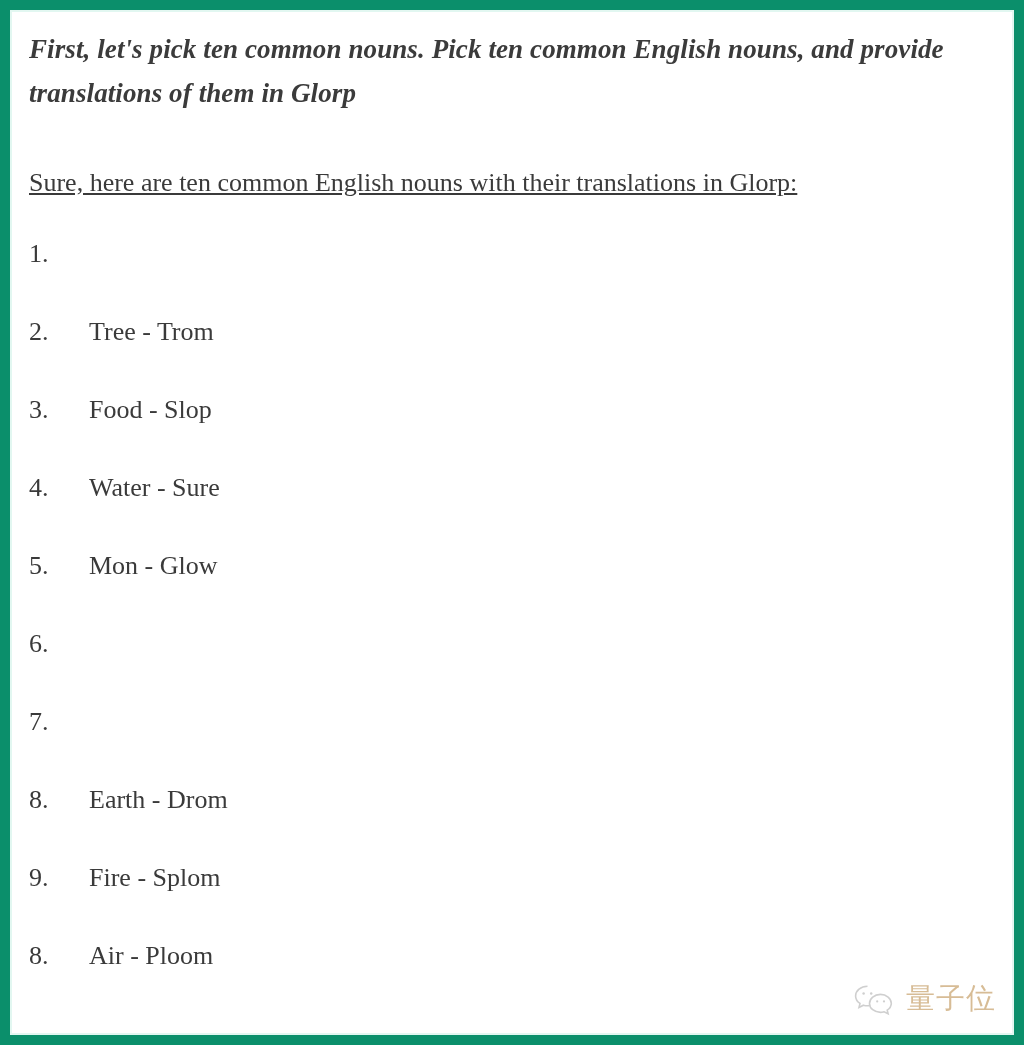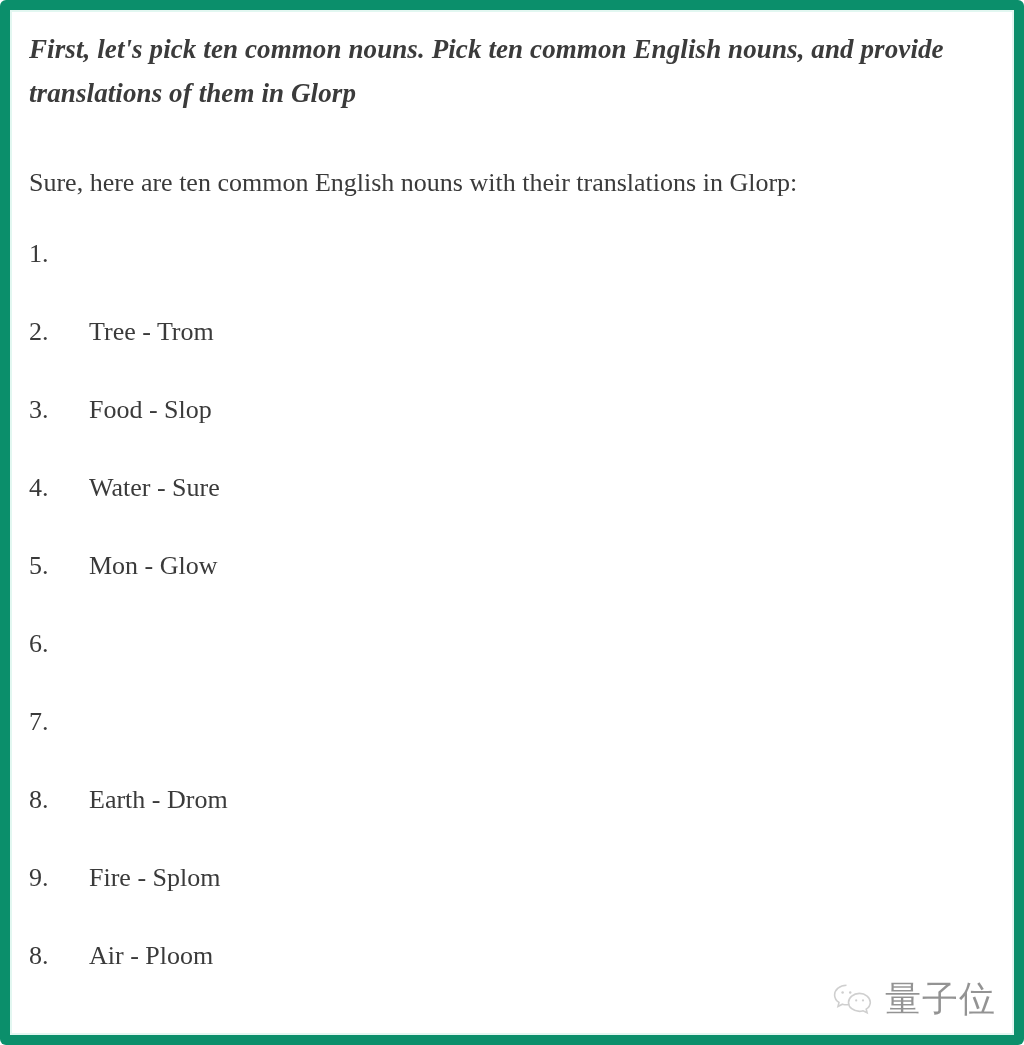--- a/index.html
+++ b/index.html
@@ -15,21 +15,20 @@
   }
 
   
   #screenshot-frame {
     position: relative;
     box-sizing: border-box;
     width: 1024px;
     height: 1045px;
     background: #0b8f6b;
     padding: 10px;
-    border-radius: 6px;
   }
 
   
   #inner-edge {
     box-sizing: border-box;
     width: 100%;
     height: 100%;
     background: #ffffff;
     border: 2px solid #e2f7f1;
     position: relative;
@@ -58,20 +57,21 @@
     max-width: 1000px;
   }
 
   
   .answer-intro {
     font-family: "Liberation Serif", "DejaVu Serif", serif;
     font-size: 26px;
     line-height: 36px;
     color: #3a3a3a;
     margin: 50px 0 0 9px;
+    text-decoration: underline;
   }
 
   
   .noun-list {
     list-style: none;
     margin: 0;
     padding: 0;
     margin-top: 38px;
   }
   .noun-item {
@@ -114,24 +114,24 @@
     gap: 9px;
     opacity: 0.42;
     pointer-events: none;
   }
   #watermark .wm-icon {
     width: 44px;
     height: 34px;
     display: block;
   }
   #watermark .wm-text {
-    font-family: Liberation Serif, serif;
-    font-size: 36px;
+    font-family: Liberation Mono, monospace;
+    font-size: 29px;
     line-height: 1;
-    color: #000000;
+    color: #a16207;
     letter-spacing: 1px;
   }
 </style>
 </head>
 <body>
 
 <div id="screenshot-frame">
   <div id="inner-edge">
     <div id="content-card">
 

